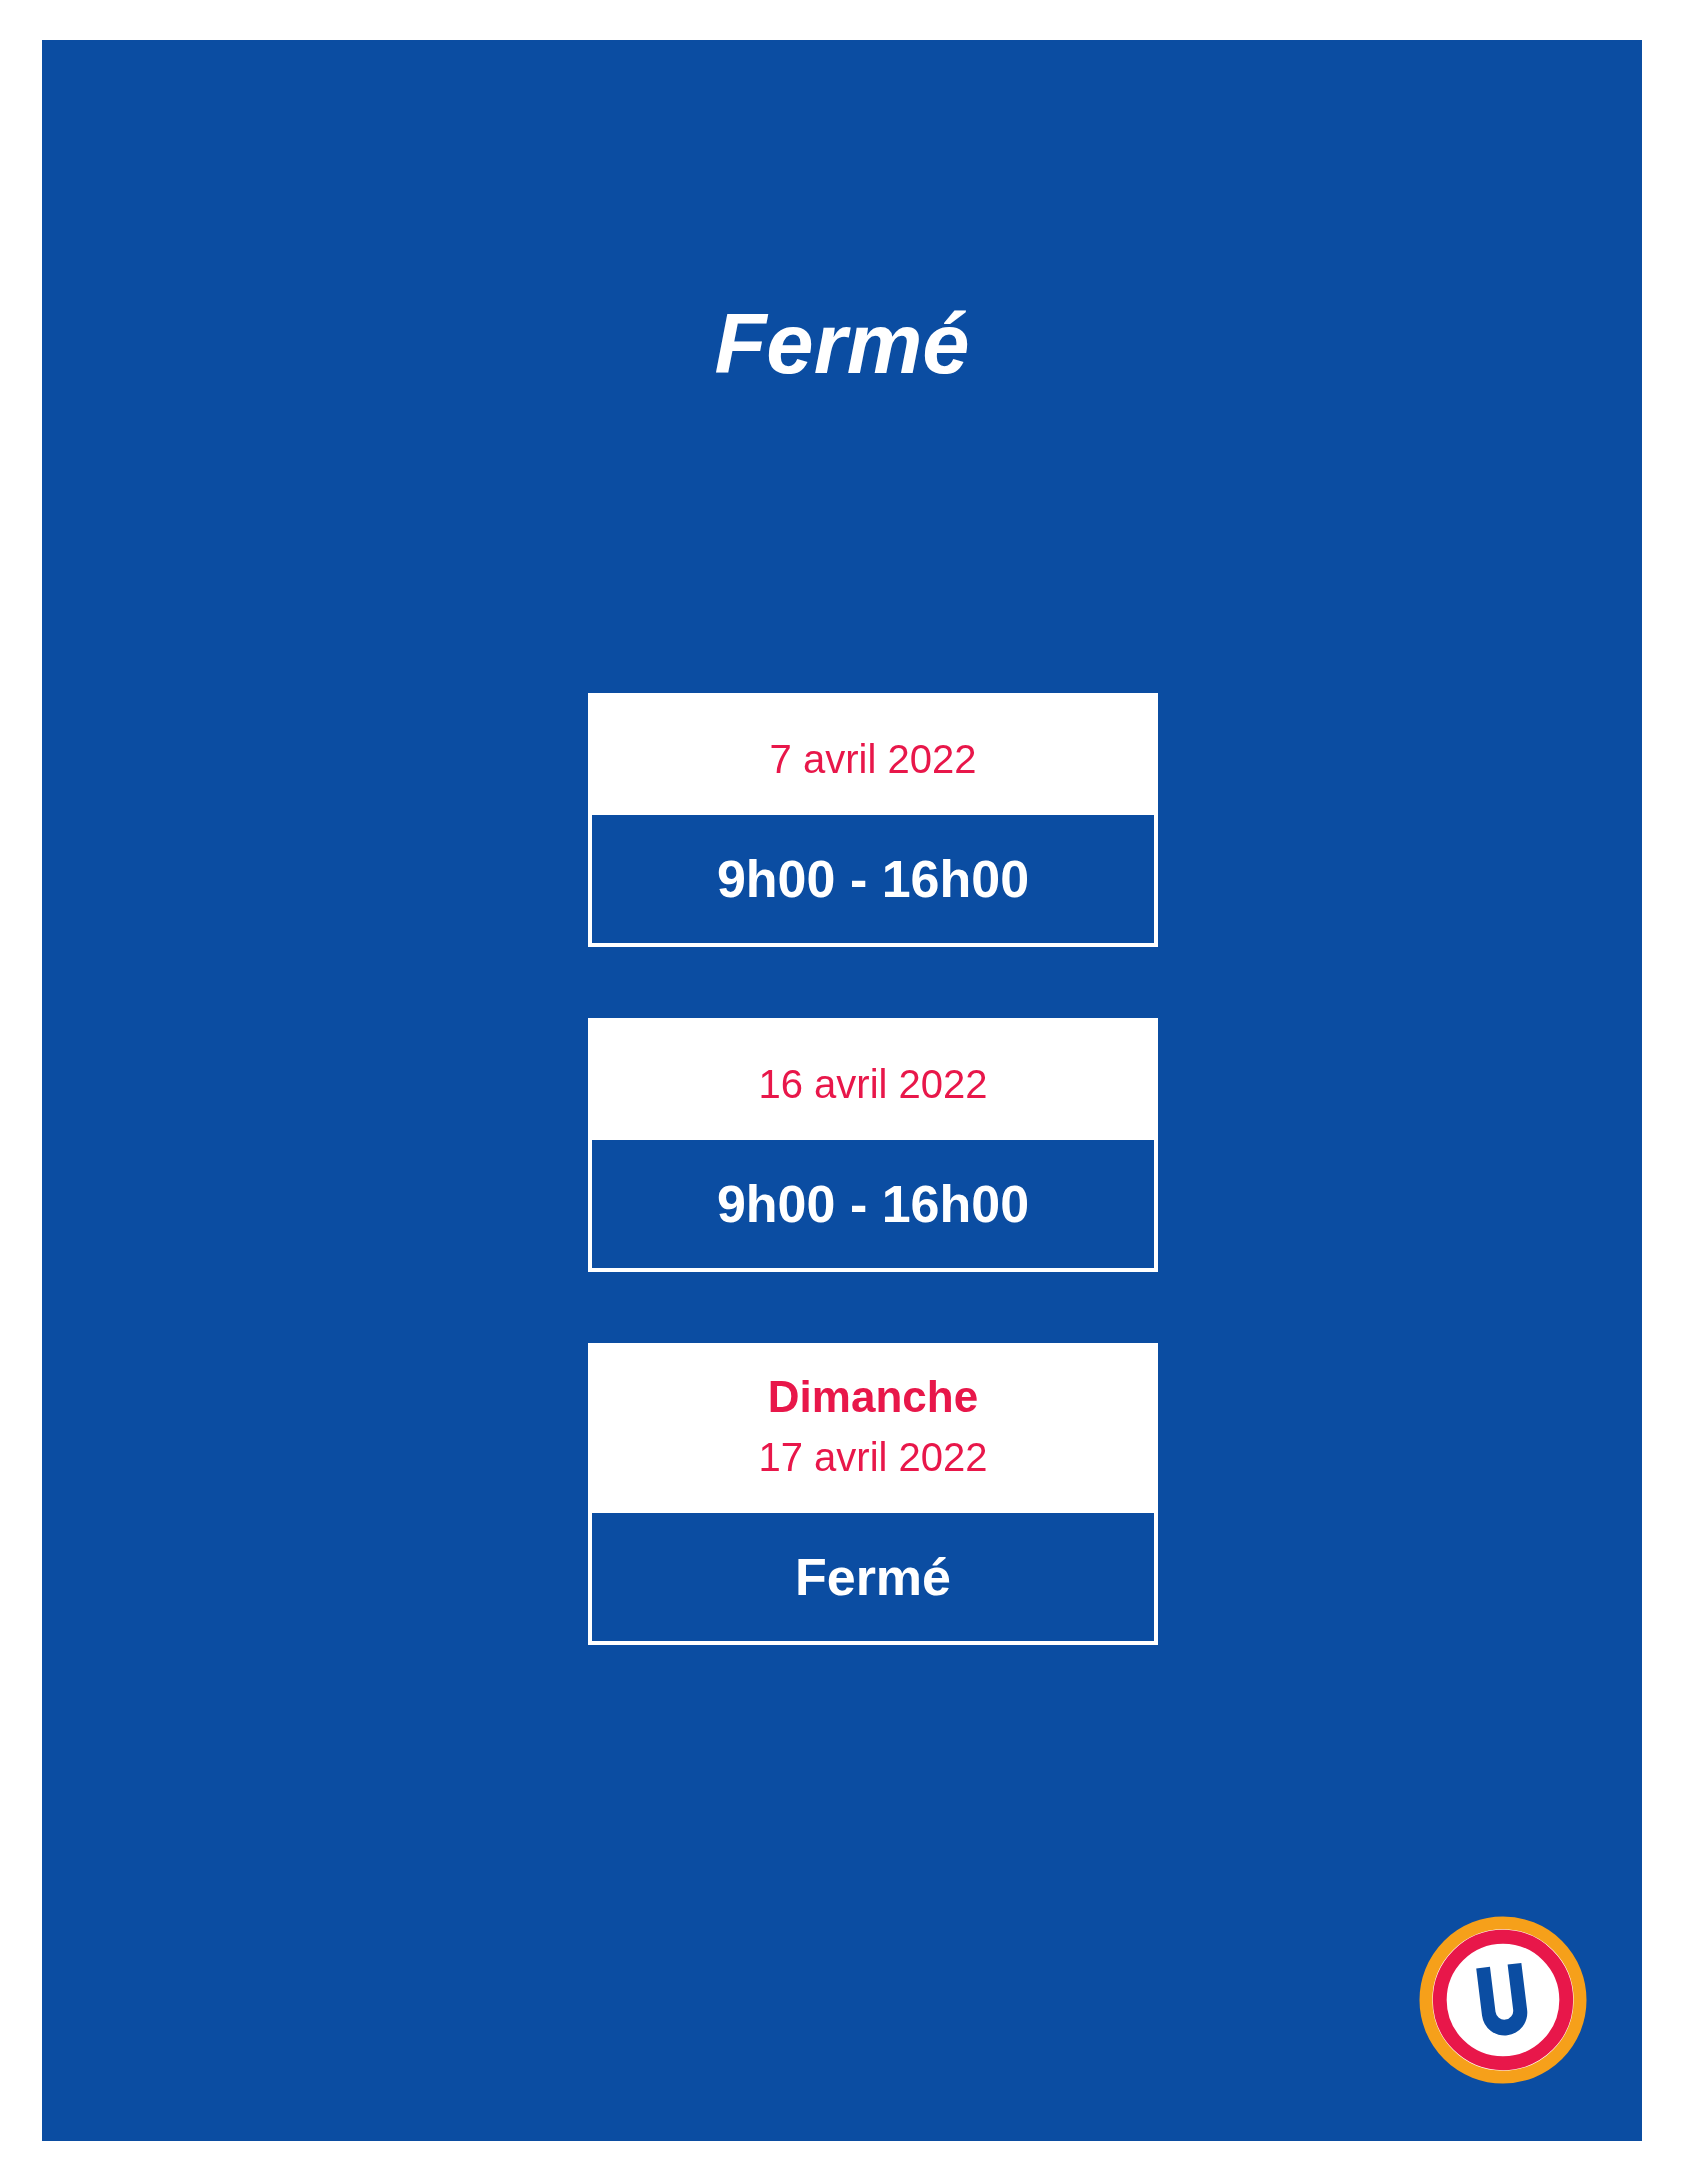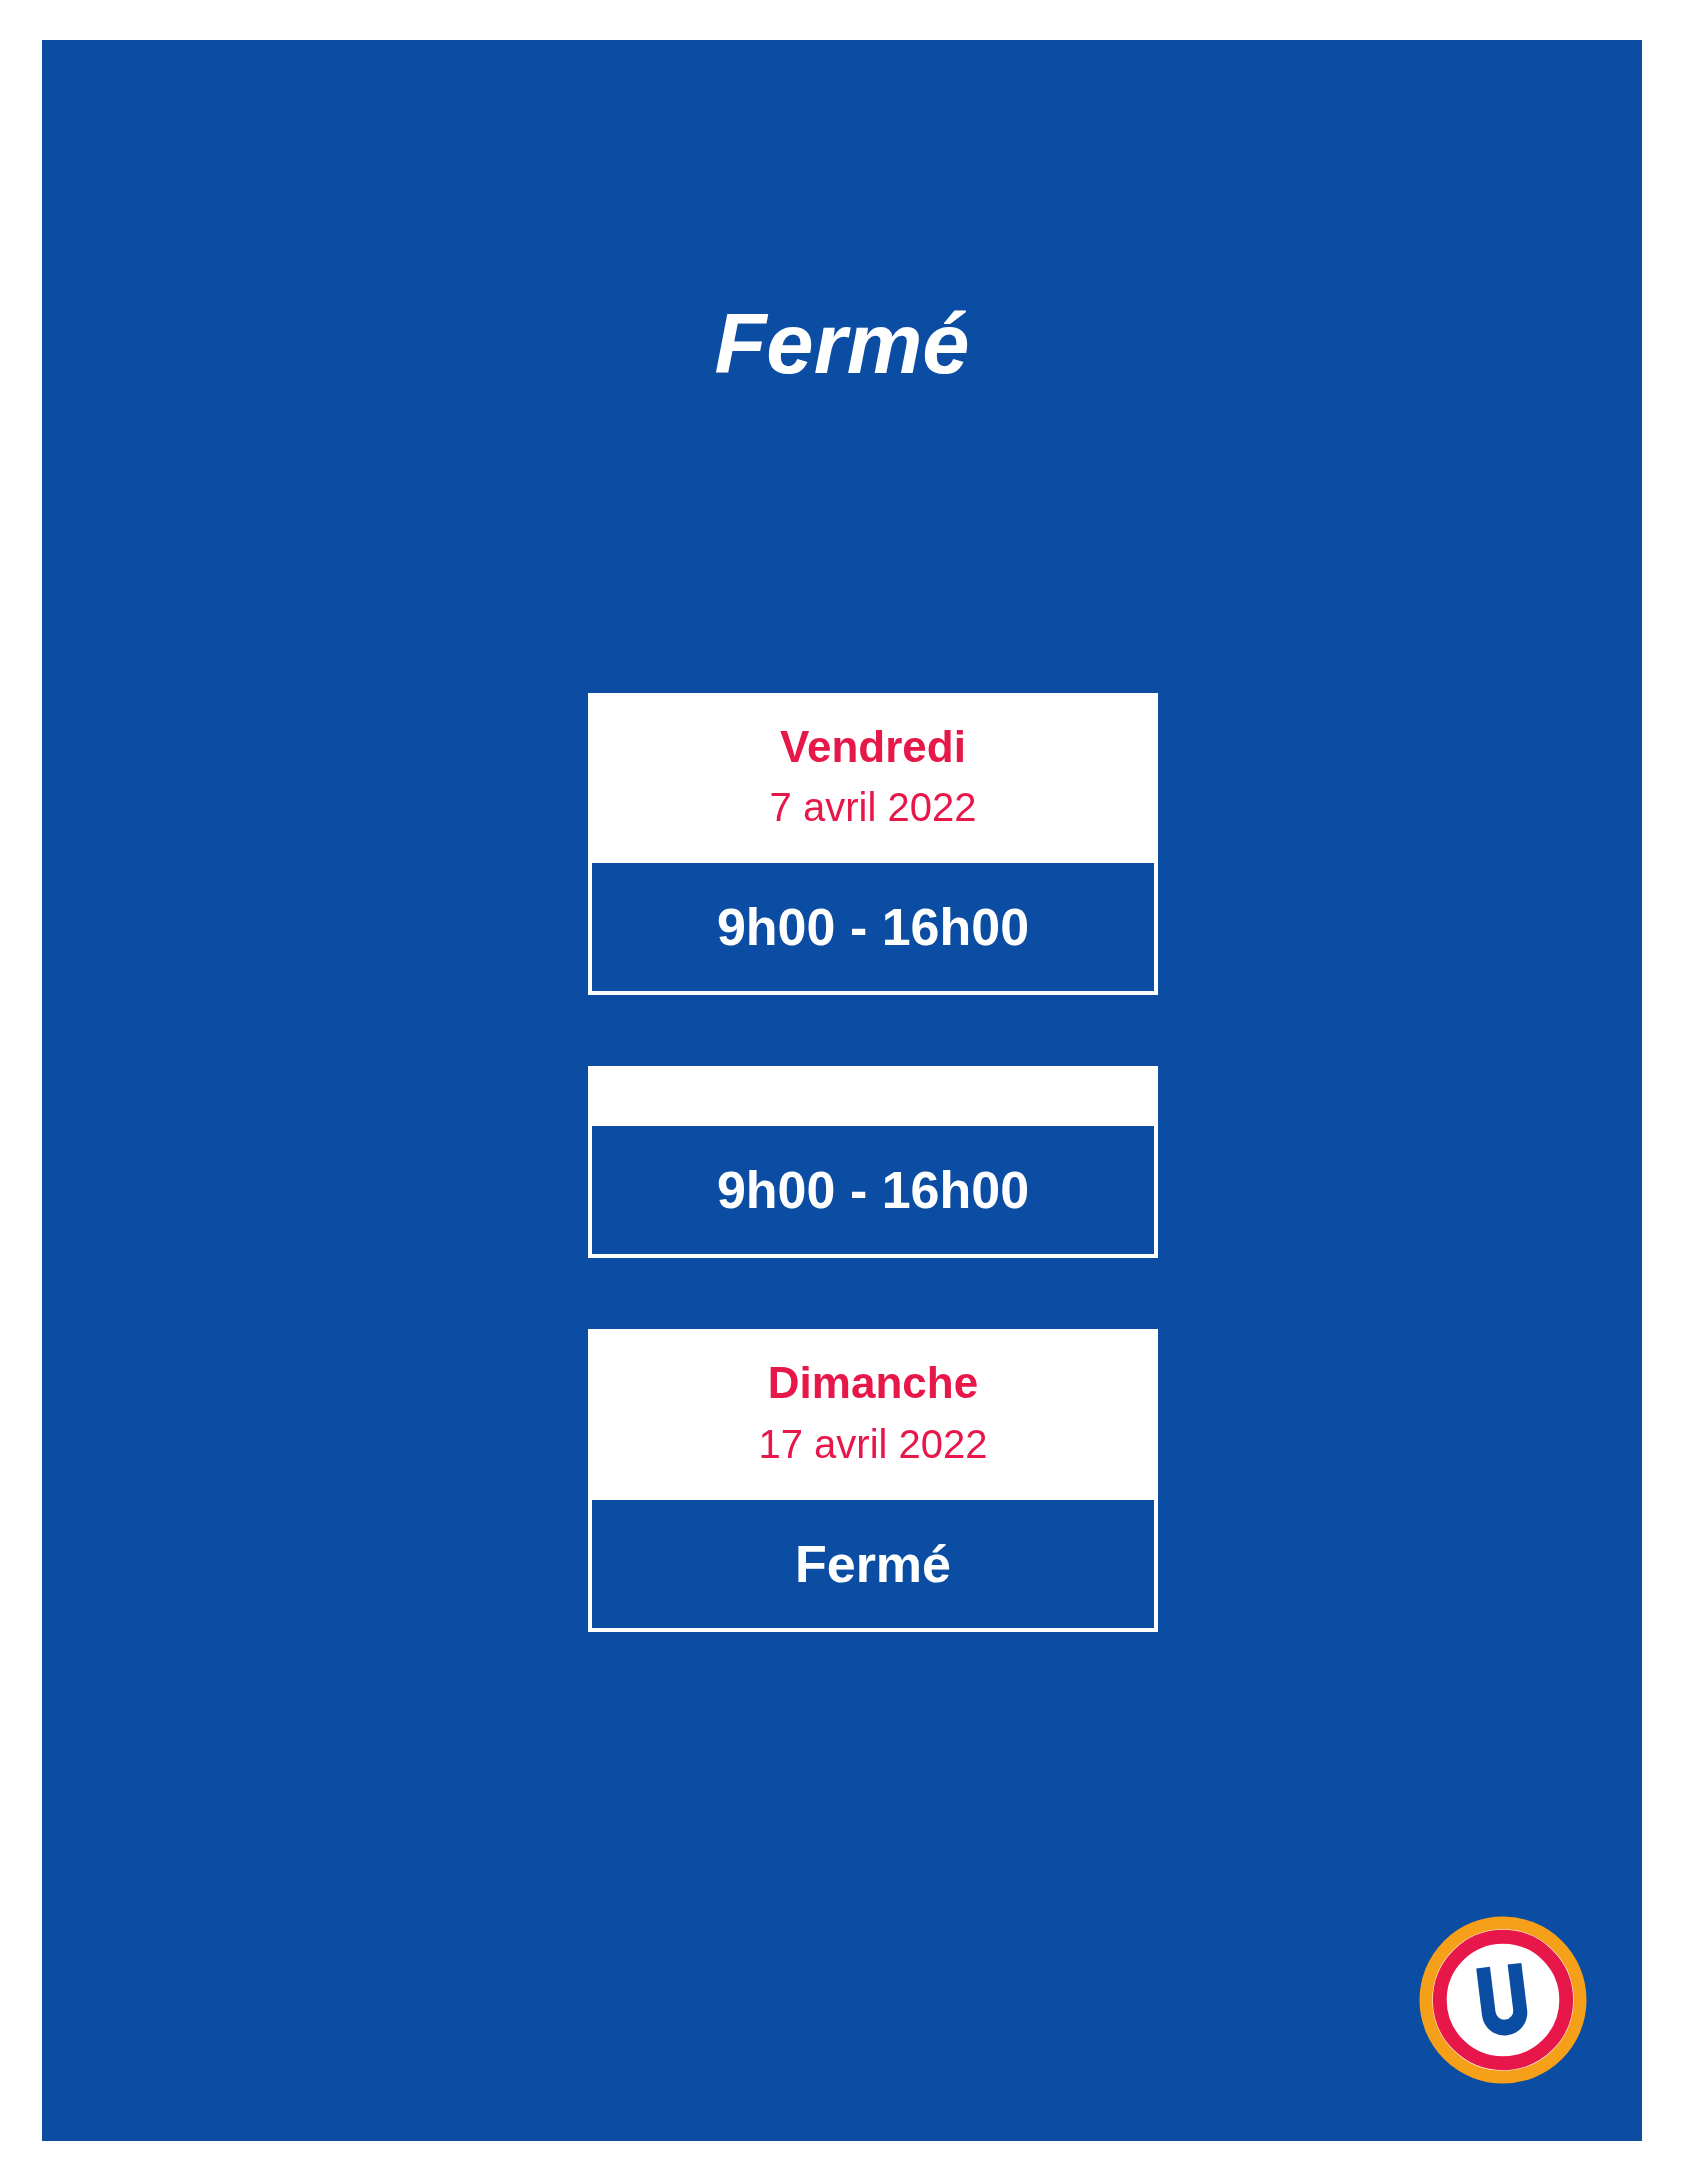--- a/index.html
+++ b/index.html
@@ -97,28 +97,28 @@
 <div class="poster">
 
   <div class="title-block">
     <div class="title-sub">Fermé</div>
   </div>
 
   <div class="cards">
 
     <div class="card">
       <div class="card-head">
-        <div class="card-day">Vendredi</div>
         <div class="card-date">7 avril 2022</div>
       </div>
       <div class="card-hours">9h00 - 16h00</div>
     </div>
 
     <div class="card">
       <div class="card-head">
+        <div class="card-date">16 avril 2022</div>
       </div>
       <div class="card-hours">9h00 - 16h00</div>
     </div>
 
     <div class="card">
       <div class="card-head">
         <div class="card-day">Dimanche</div>
         <div class="card-date">17 avril 2022</div>
       </div>
       <div class="card-hours">Fermé</div>

